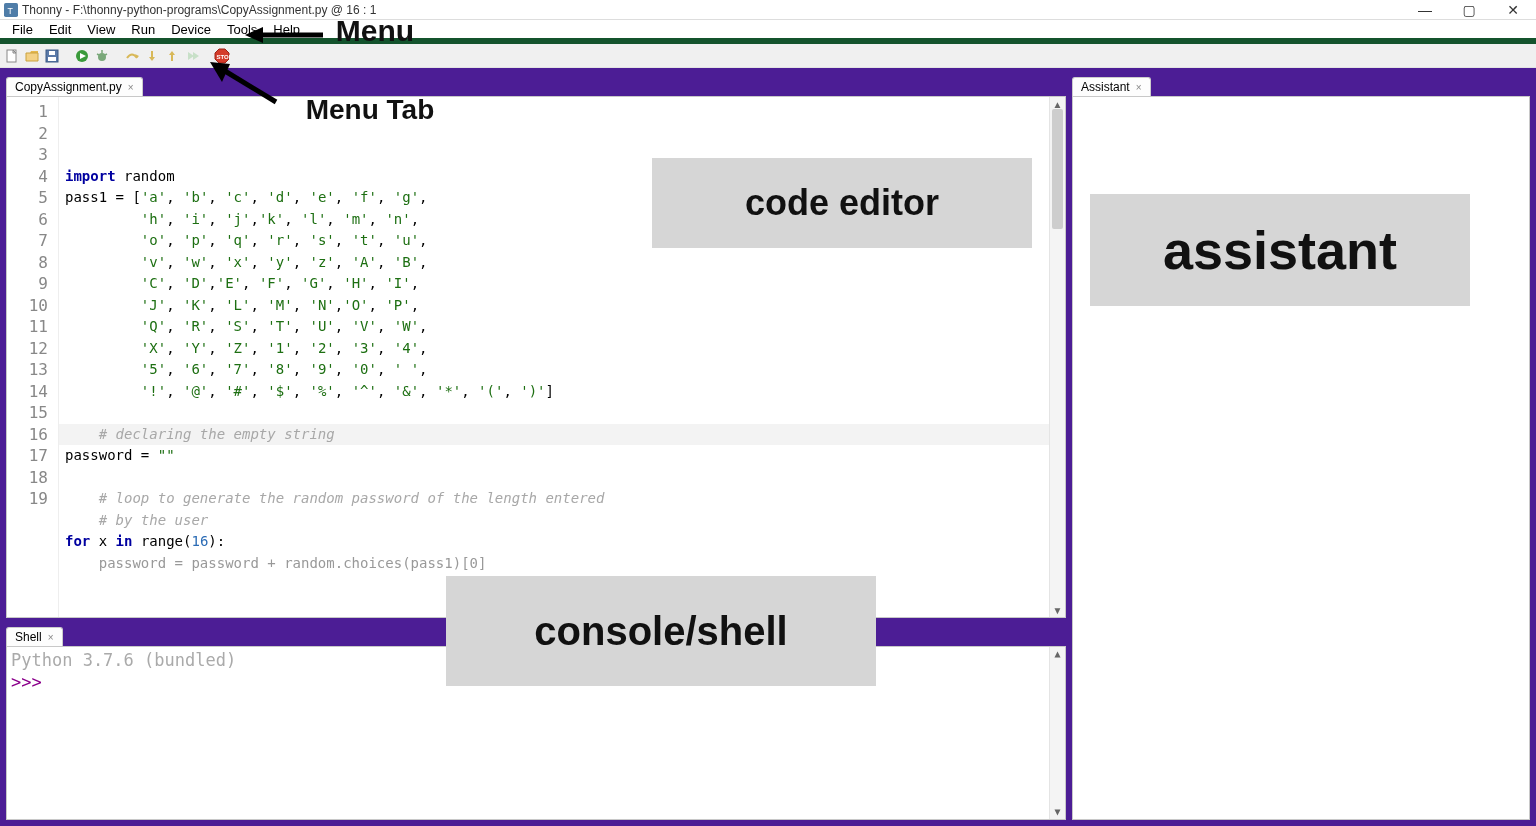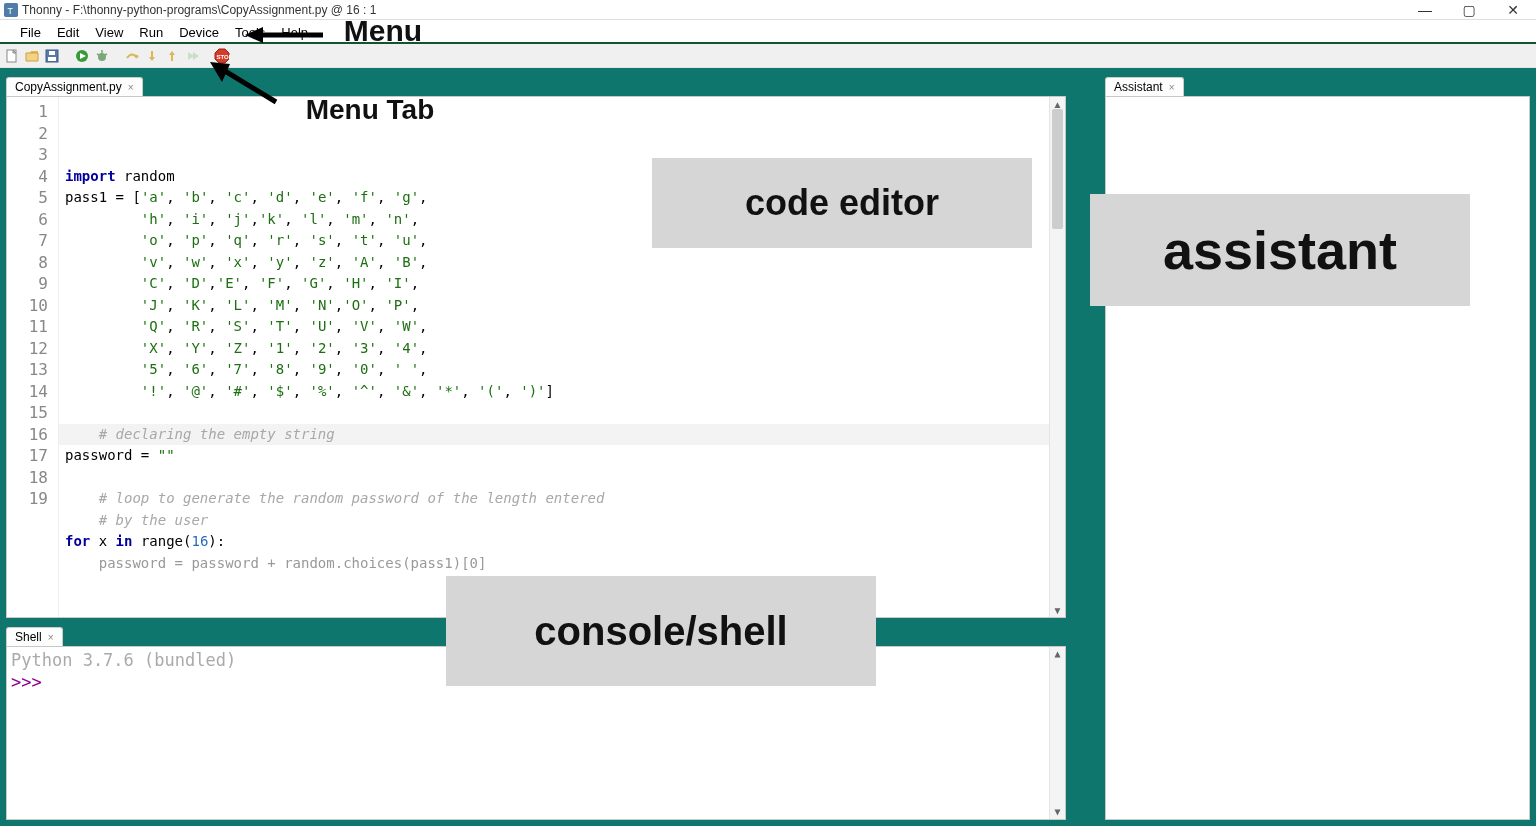--- a/index.html
+++ b/index.html
@@ -2,27 +2,27 @@
 <html><head>
 <meta charset="utf-8">
 <style>
   * { box-sizing: border-box; margin: 0; padding: 0; }
   html, body { width: 1536px; height: 826px; font-family: "Segoe UI", Arial, sans-serif; font-size: 13px; background: #f0f0f0; overflow: hidden; color: #000; }
   .titlebar { height: 20px; display: flex; align-items: center; justify-content: space-between; background: #fff; border-bottom: 1px solid #ddd; padding: 0 2px 0 4px; font-size: 12px; color: #333; }
   .titlebar-left { display: flex; align-items: center; gap: 4px; }
   .app-icon { width: 14px; height: 14px; display: inline-block; }
   .titlebar-right { display: flex; gap: 18px; align-items: center; padding-right: 8px; }
   .win-btn { width: 26px; height: 18px; display: flex; align-items: center; justify-content: center; font-family: Arial; font-size: 14px; color: #333; cursor: default; user-select: none; }
-  .menubar { height: 24px; background: #fff; border-bottom: 2px solid #14532d; display: flex; align-items: flex-end; font-size: 13px; padding-left: 12px; }
+  .menubar { height: 24px; background: #fff; border-bottom: 6px solid #14532d; display: flex; align-items: flex-start; font-size: 13px; padding-left: 4px; }
   .menu-item { padding: 2px 8px; cursor: default; }
   .toolbar { height: 24px; background: #f0f0f0; display: flex; align-items: center; padding-left: 4px; gap: 4px; border-bottom: 1px solid #e3e3e3; }
   .tool-ico { width: 16px; height: 16px; display: flex; align-items: center; justify-content: center; }
   .tool-sep { width: 6px; }
 
-  .workspace { display: flex; height: calc(100% - 68px); background: #0f766e; gap: 33px; }
+  .workspace { display: flex; height: calc(100% - 68px); background: #4c1d95; }
   .left-col { width: 1072px; display: flex; flex-direction: column; }
   .right-col { flex: 1; display: flex; flex-direction: column; padding: 6px 6px 6px 0; }
 
   .editor-area { flex: 0 0 432px; display: flex; flex-direction: column; padding: 6px 6px 0 6px; }
   .tabstrip { height: 22px; display: flex; align-items: end; }
   .tab { background: #fdfdfd; border: 1px solid #ccc; border-bottom: none; padding: 2px 8px 2px 8px; font-size: 12px; display: flex; align-items: center; gap: 6px; border-radius: 3px 3px 0 0; }
   .tab-close { font-size: 10px; color: #888; }
   .editor { flex: 1; background: #fff; border: 1px solid #c8c8c8; position: relative; overflow: hidden; display: flex; }
   .gutter { width: 52px; background: #fff; border-right: 1px solid #eee; text-align: right; font-family: Consolas, monospace; font-size: 16px; color: #888; padding-top: 4px; line-height: 21.5px; }
   .gutter div { padding-right: 10px; }
@@ -215,21 +215,21 @@
     <div class="tabstrip">
       <div class="tab">
         <span>Assistant</span>
         <span class="tab-close">×</span>
       </div>
     </div>
     <div class="assist-body"></div>
   </div>
 </div>
 
-<div class="annotation" style="left:328px; top:12px; width:110px; height:38px; font-size:30px; background:transparent;">Menu</div>
+<div class="annotation" style="left:320px; top:12px; width:110px; height:38px; font-size:30px; background:transparent;">Menu</div>
 <svg class="arrow" style="left:245px; top:22px;" width="80" height="26">
     <line x1="78" y1="13" x2="12" y2="13" stroke="#000" stroke-width="5"></line>
     <polygon points="0,13 18,5 18,21" fill="#000"></polygon>
   </svg>
 
 <div class="annotation" style="left:276px; top:92px; width:188px; height:36px; font-size:28px; background:transparent;">Menu Tab</div>
 <svg class="arrow" style="left:206px; top:58px;" width="78" height="52">
     <line x1="70" y1="44" x2="14" y2="10" stroke="#000" stroke-width="5"></line>
     <polygon points="4,4 24,6 16,24" fill="#000"></polygon>
   </svg>

